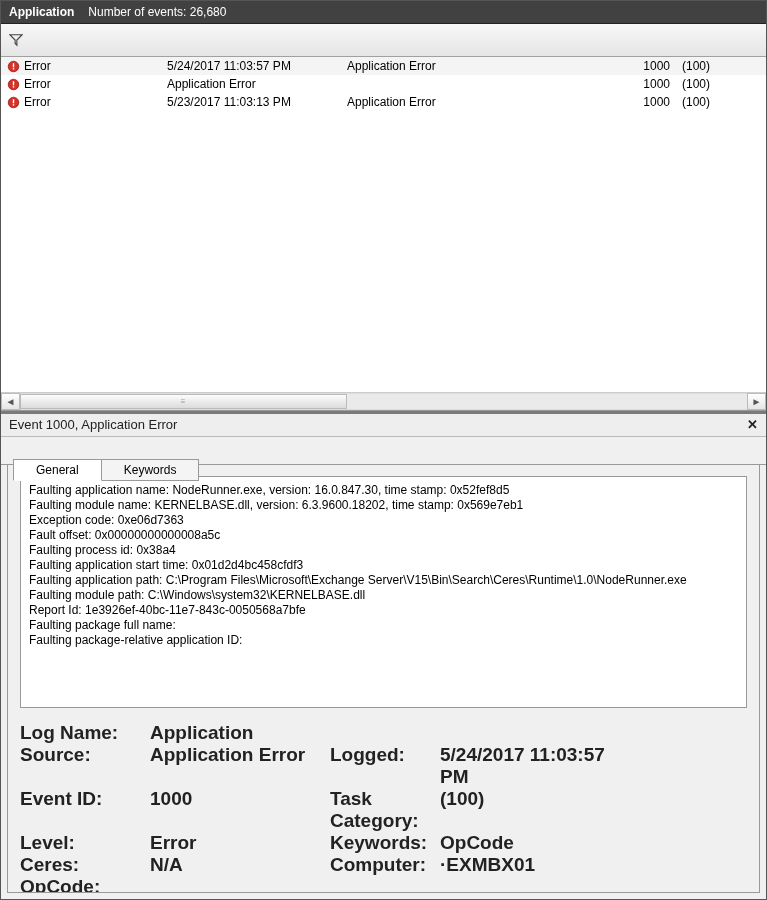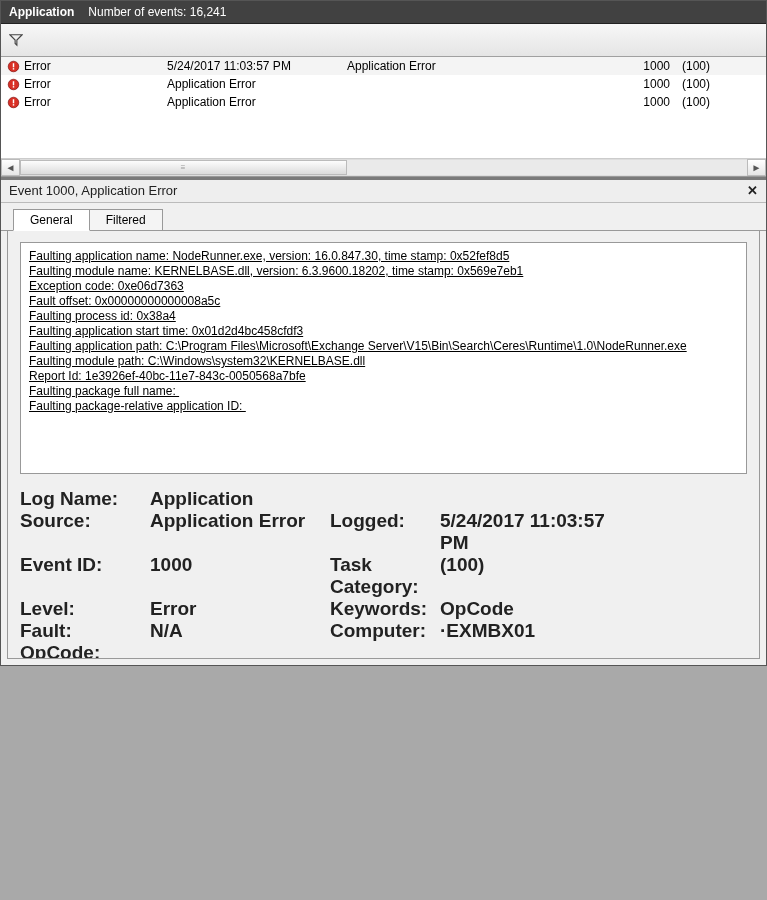--- a/index.html
+++ b/index.html
@@ -6,21 +6,21 @@
     margin: 0;
     padding: 0;
     font-family: "Segoe UI", Tahoma, sans-serif;
     font-size: 12px;
     background: #a9a9a9;
     height: 100%;
     overflow: hidden;
   }
   .window {
     width: 767px;
-    height: 666px;
+    height: 900px;
     background: #e8e8e8;
     border: 1px solid #555;
     display: flex;
     flex-direction: column;
     box-sizing: border-box;
   }
   .titlebar {
     background: #414141;
     color: #fff;
     height: 22px;
@@ -189,26 +189,26 @@
     align-items: flex-end;
     height: 28px;
     padding: 4px 0 0 12px;
     box-sizing: border-box;
     position: relative;
     z-index: 2;
     margin-bottom: -1px;
     border-bottom: 1px solid #999;
   }
   .tab {
-    padding: 3px 16px;
+    padding: 3px 22px;
     font-size: 12px;
     border: 1px solid #999;
     background: #f4f4f4;
     position: relative;
-    top: 1px;
+    top: 17px;
     cursor: pointer;
   }
   .tab.active {
     background: #fff;
     border-bottom: 1px solid #fff;
     z-index: 3;
   }
   .tab + .tab {
     margin-left: -1px;
   }
@@ -228,21 +228,20 @@
     border: 1px solid #999;
     background: #fff;
     flex: 0 0 auto;
     padding: 6px 8px;
     font-size: 12px;
     line-height: 15px;
     white-space: pre;
     overflow: hidden;
     box-sizing: border-box;
     height: 232px;
-    text-decoration: underline;
   }
   .prop-grid {
     margin-top: 14px;
     display: grid;
     grid-template-columns: 130px 180px 110px 180px;
     row-gap: 0;
     font-size: 19px;
     font-weight: bold;
   }
   .prop-label { color: #222; }
@@ -253,21 +252,21 @@
     cursor: pointer;
   }
 </style>
 </head>
 <body>
 
 <div class="window">
 
   <div class="titlebar">
     <span class="app-label">Application</span>
-    <span>Number of events: 16,241</span>
+    <span>Number of events: 26,680</span>
   </div>
 
   <div class="filterbar">
     <svg class="funnel" viewBox="0 0 16 16">
       <polygon points="1,2 15,2 9,8 9,14 7,12 7,8" fill="none" stroke="#444" stroke-width="1.3"></polygon>
     </svg>
   </div>
 
   <div class="grid-container">
 
@@ -304,20 +303,21 @@
 
       <div class="grid-row">
         <div class="cell col-level">
           <svg class="error-icon" viewBox="0 0 16 16">
             <circle cx="8" cy="8" r="6.5" fill="#d93025" stroke="#7a0a0a" stroke-width="0.8"></circle>
             <rect x="7.1" y="4" width="1.8" height="5" fill="#fff"></rect>
             <rect x="7.1" y="10" width="1.8" height="1.8" fill="#fff"></rect>
           </svg>
           <span>Error</span>
         </div>
+        <div class="cell col-date">5/23/2017 11:03:13 PM</div>
         <div class="cell col-source">Application Error</div>
         <div class="cell col-eventid">1000</div>
         <div class="cell col-taskcat">(100)</div>
       </div>
 
     </div>
 
     <div class="hscroll">
       <div class="arrow">◄</div>
       <div class="track">
@@ -329,21 +329,21 @@
 
   <div class="detail-pane">
 
     <div class="detail-titlebar">
       <span>Event 1000, Application Error</span>
       <span class="close-x">✕</span>
     </div>
 
     <div class="tabstrip">
       <div class="tab active">General</div>
-      <div class="tab">Filtered</div>
+      <div class="tab">Keywords</div>
     </div>
 
     <div class="tab-panel-wrap">
 
       <div class="event-text-box">Faulting application name: NodeRunner.exe, version: 16.0.847.30, time stamp: 0x52fef8d5
 Faulting module name: KERNELBASE.dll, version: 6.3.9600.18202, time stamp: 0x569e7eb1
 Exception code: 0xe06d7363
 Fault offset: 0x00000000000008a5c
 Faulting process id: 0x38a4
 Faulting application start time: 0x01d2d4bc458cfdf3
@@ -368,21 +368,21 @@
         <div class="prop-label">Event ID:</div>
         <div class="prop-value">1000</div>
         <div class="prop-label">Task Category:</div>
         <div class="prop-value">(100)</div>
 
         <div class="prop-label">Level:</div>
         <div class="prop-value">Error</div>
         <div class="prop-label">Keywords:</div>
         <div class="prop-value">OpCode</div>
 
-        <div class="prop-label">Fault:</div>
+        <div class="prop-label">Ceres:</div>
         <div class="prop-value">N/A</div>
         <div class="prop-label">Computer:</div>
         <div class="prop-value">·EXMBX01</div>
 
         <div class="prop-label">OpCode:</div>
         <div class="prop-value"></div>
         <div></div>
           <div></div>
 
         <div class="prop-label">Level Information:</div>

